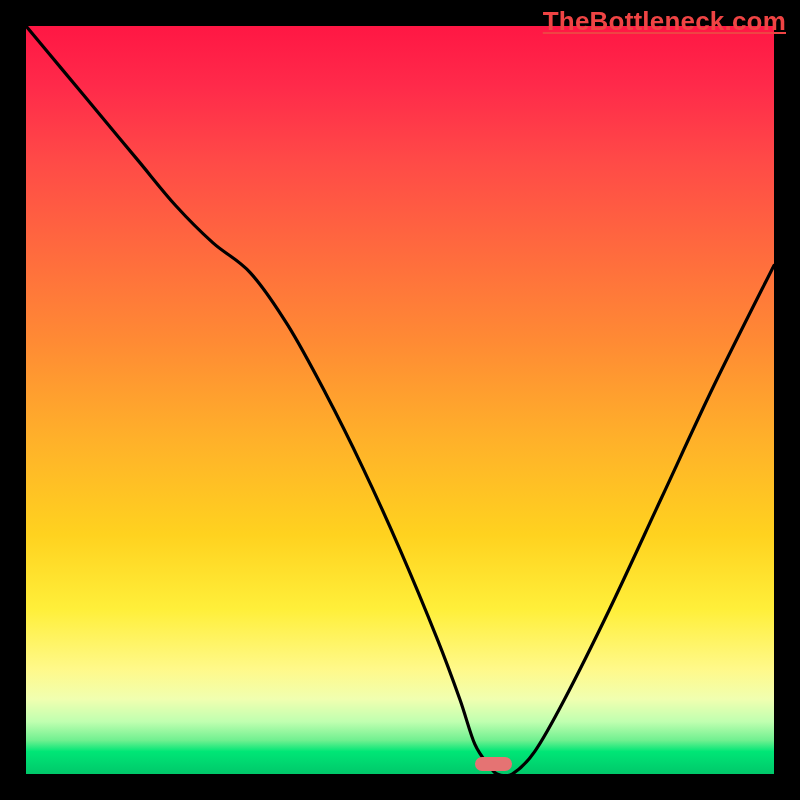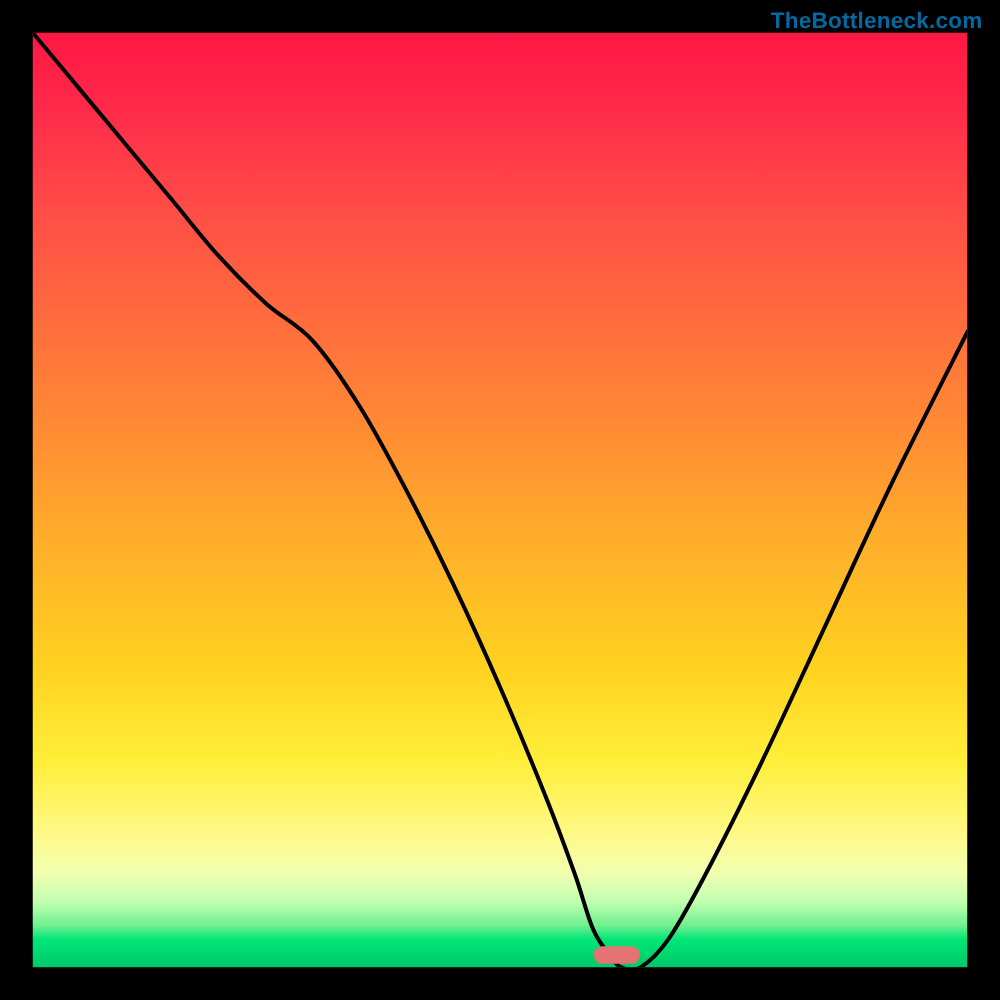--- a/index.html
+++ b/index.html
@@ -53,25 +53,26 @@
   .marker {
     position: absolute;
     background: #e57373;
     border-radius: 999px;
   }
   .watermark {
     position: absolute;
     top: 6px;
     right: 14px;
     font-family: Arial, Helvetica, sans-serif;
-    font-size: 18px;
+    font-size: 26px;
     font-weight: bold;
-    color: #0369a1;
+    color: #ef4444;
     letter-spacing: 0.2px;
     user-select: none;
+    text-decoration: underline;
   }
 </style>
 </head>
 <body>
 
 <div class="frame">
   <div class="plot">
     <div class="gradient"></div>
     <svg class="curve" viewBox="0 0 748 748" preserveAspectRatio="none">
       <path id="curve-path" fill="none" stroke="#000" stroke-width="3.2" stroke-linecap="round" stroke-linejoin="round" d="M 0.00 0.00 C 6.23 7.48, 24.93 29.92, 37.40 44.88 C 49.87 59.84, 62.33 74.80, 74.80 89.76 C 87.27 104.72, 99.73 119.68, 112.20 134.64 C 124.67 149.60, 137.13 165.81, 149.60 179.52 C 162.07 193.23, 174.53 205.70, 187.00 216.92 C 199.47 228.14, 211.93 233.13, 224.40 246.84 C 236.87 260.55, 249.33 279.25, 261.80 299.20 C 274.27 319.15, 286.73 342.83, 299.20 366.52 C 311.67 390.21, 324.13 415.14, 336.60 441.32 C 349.07 467.50, 361.53 494.93, 374.00 523.60 C 386.47 552.27, 401.43 588.43, 411.40 613.36 C 421.37 638.29, 427.61 655.75, 433.84 673.20 C 440.07 690.65, 443.81 706.86, 448.80 718.08 C 453.79 729.30, 460.02 735.53, 463.76 740.52 C 467.50 745.51, 467.50 746.75, 471.24 748.00 C 474.98 749.25, 479.97 751.74, 486.20 748.00 C 492.43 744.26, 499.91 738.03, 508.64 725.56 C 517.37 713.09, 526.09 696.89, 538.56 673.20 C 551.03 649.51, 567.23 617.10, 583.44 583.44 C 599.65 549.78, 618.35 508.64, 635.80 471.24 C 653.25 433.84, 669.46 397.69, 688.16 359.04 C 706.86 320.39, 738.03 259.31, 748.00 239.36"></path>

